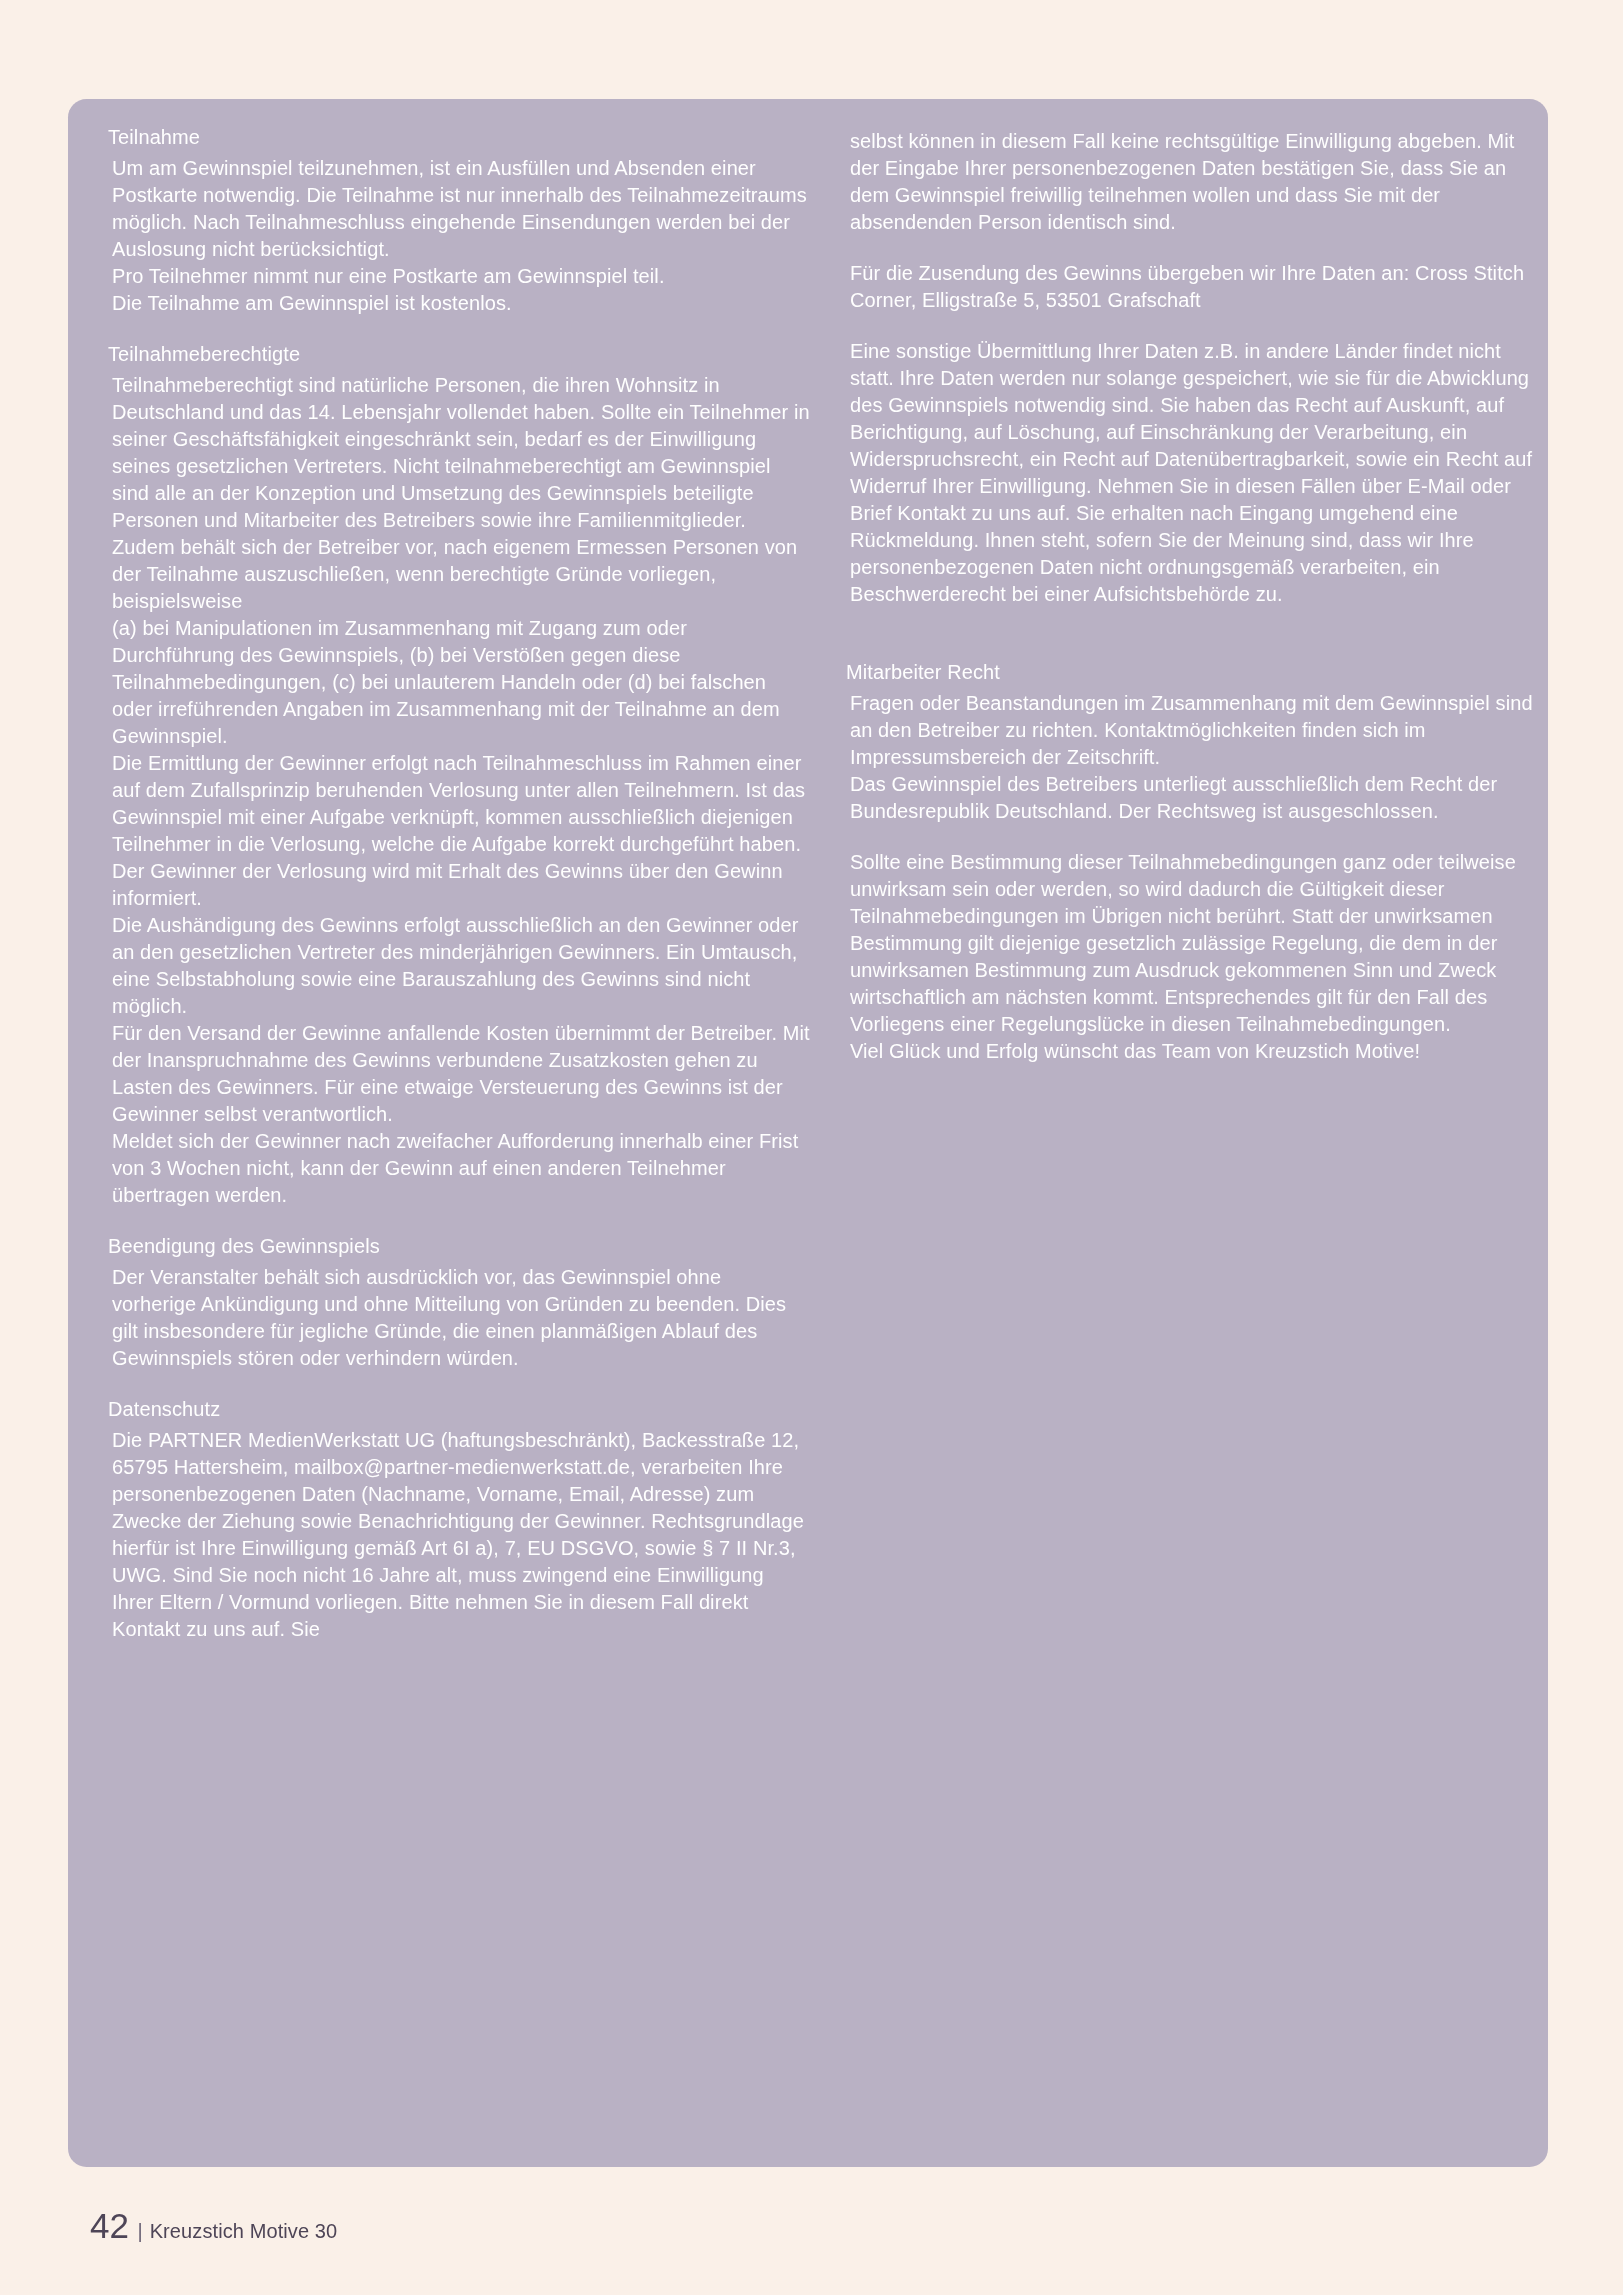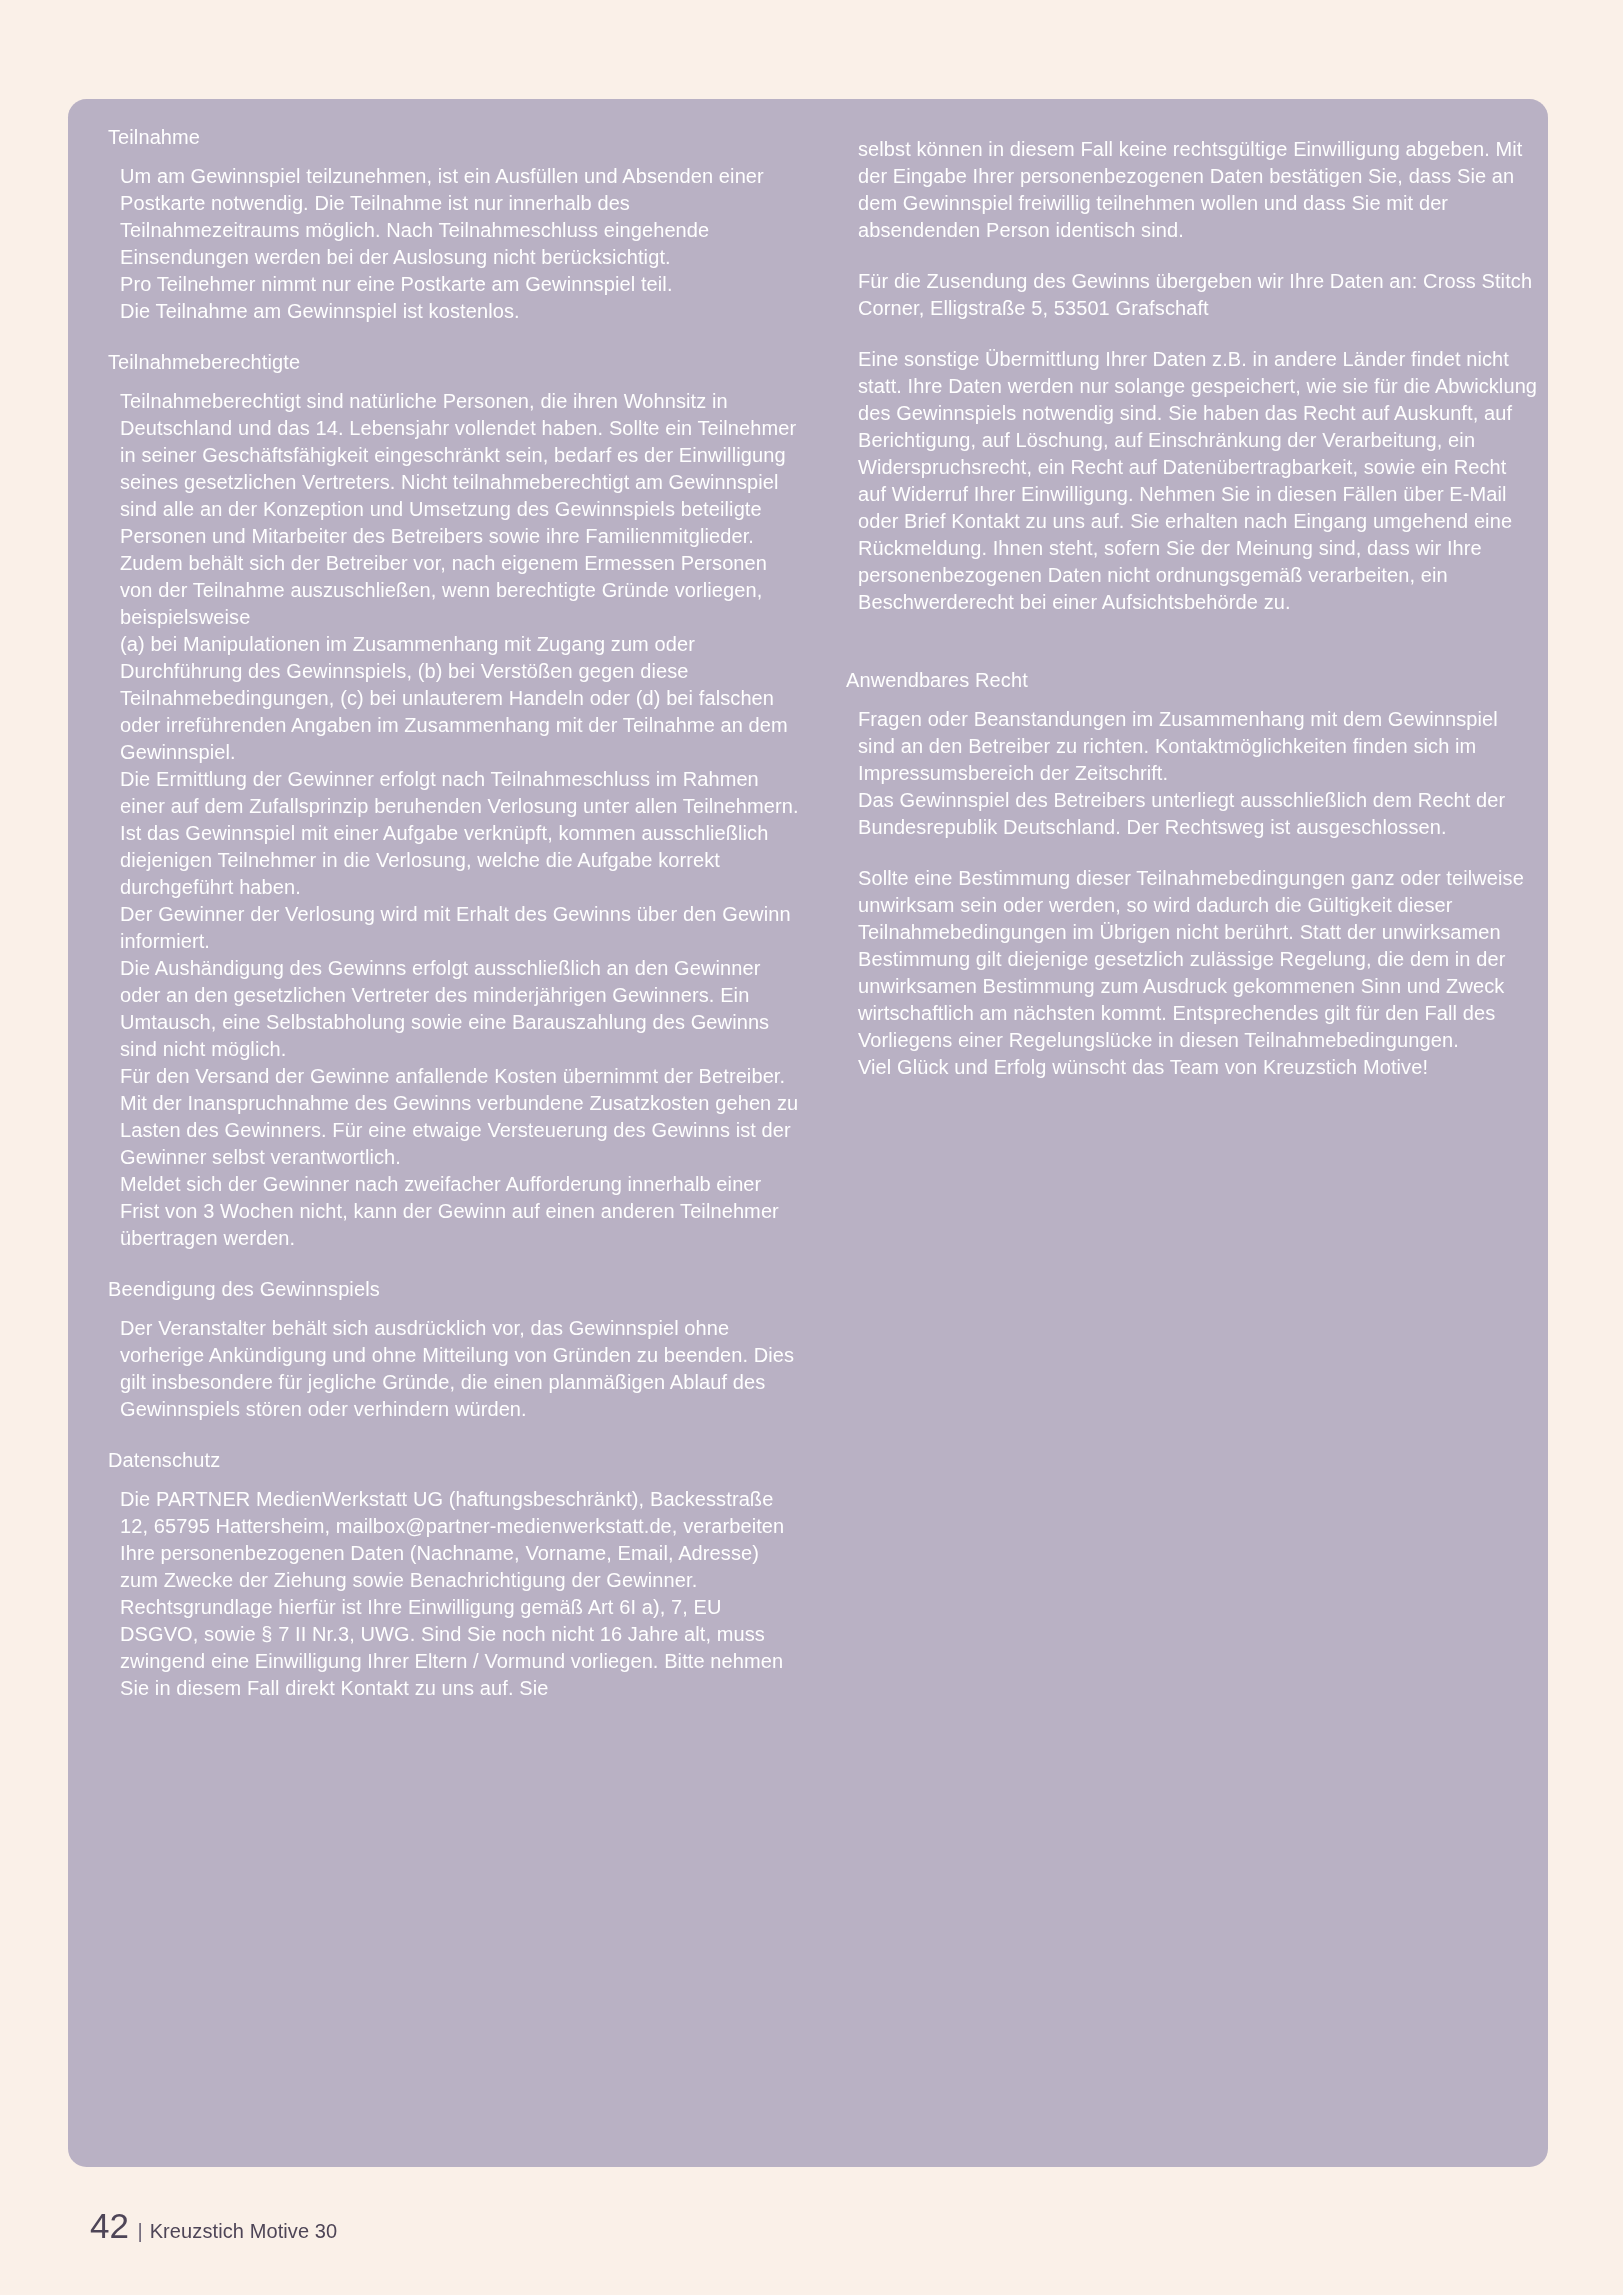--- a/index.html
+++ b/index.html
@@ -52,21 +52,21 @@
     line-height: 27px;
     color: #ffffff;
     margin: 0;
     font-weight: 400;
     letter-spacing: 0.1px;
   }
   .para {
     font-size: 20px;
     line-height: 27px;
     color: #ffffff;
-    margin: 12px;
+    margin: 4px;
     font-weight: 400;
     white-space: pre-line;
     letter-spacing: 0.1px;
   }
   .spacer-lg {
     height: 27px;
   }
   
   .footer {
     position: absolute;
@@ -143,21 +143,21 @@
           <p class="para">Für die Zusendung des Gewinns übergeben wir Ihre Daten an: Cross Stitch Corner, Elligstraße 5, 53501 Grafschaft</p>
         </div>
 
         <div class="blk">
           <p class="para">Eine sonstige Übermittlung Ihrer Daten z.B. in andere Länder findet nicht statt. Ihre Daten werden nur solange gespeichert, wie sie für die Abwicklung des Gewinnspiels notwendig sind. Sie haben das Recht auf Auskunft, auf Berichtigung, auf Löschung, auf Einschränkung der Verarbeitung, ein Widerspruchsrecht, ein Recht auf Datenübertragbarkeit, sowie ein Recht auf Widerruf Ihrer Einwilligung. Nehmen Sie in diesen Fällen über E-Mail oder Brief Kontakt zu uns auf. Sie erhalten nach Eingang umgehend eine Rückmeldung. Ihnen steht, sofern Sie der Meinung sind, dass wir Ihre personenbezogenen Daten nicht ordnungsgemäß verarbeiten, ein Beschwerderecht bei einer Aufsichtsbehörde zu.</p>
         </div>
 
         <div class="spacer-lg"></div>
 
         <div class="blk">
-          <p class="heading">Anwendbares Recht</p>
+          <p class="heading">Mitarbeiter Recht</p>
           <p class="para">Fragen oder Beanstandungen im Zusammenhang mit dem Gewinnspiel sind an den Betreiber zu richten. Kontaktmöglichkeiten finden sich im Impressumsbereich der Zeitschrift.
 Das Gewinnspiel des Betreibers unterliegt ausschließlich dem Recht der Bundesrepublik Deutschland. Der Rechtsweg ist ausgeschlossen.</p>
         </div>
 
         <div class="blk">
           <p class="para">Sollte eine Bestimmung dieser Teilnahmebedingungen ganz oder teilweise unwirksam sein oder werden, so wird dadurch die Gültigkeit dieser Teilnahmebedingungen im Übrigen nicht berührt. Statt der unwirksamen Bestimmung gilt diejenige gesetzlich zulässige Regelung, die dem in der unwirksamen Bestimmung zum Ausdruck gekommenen Sinn und Zweck wirtschaftlich am nächsten kommt. Entsprechendes gilt für den Fall des Vorliegens einer Regelungslücke in diesen Teilnahmebedingungen.
 Viel Glück und Erfolg wünscht das Team von Kreuzstich Motive!</p>
         </div>
 
       </div>

